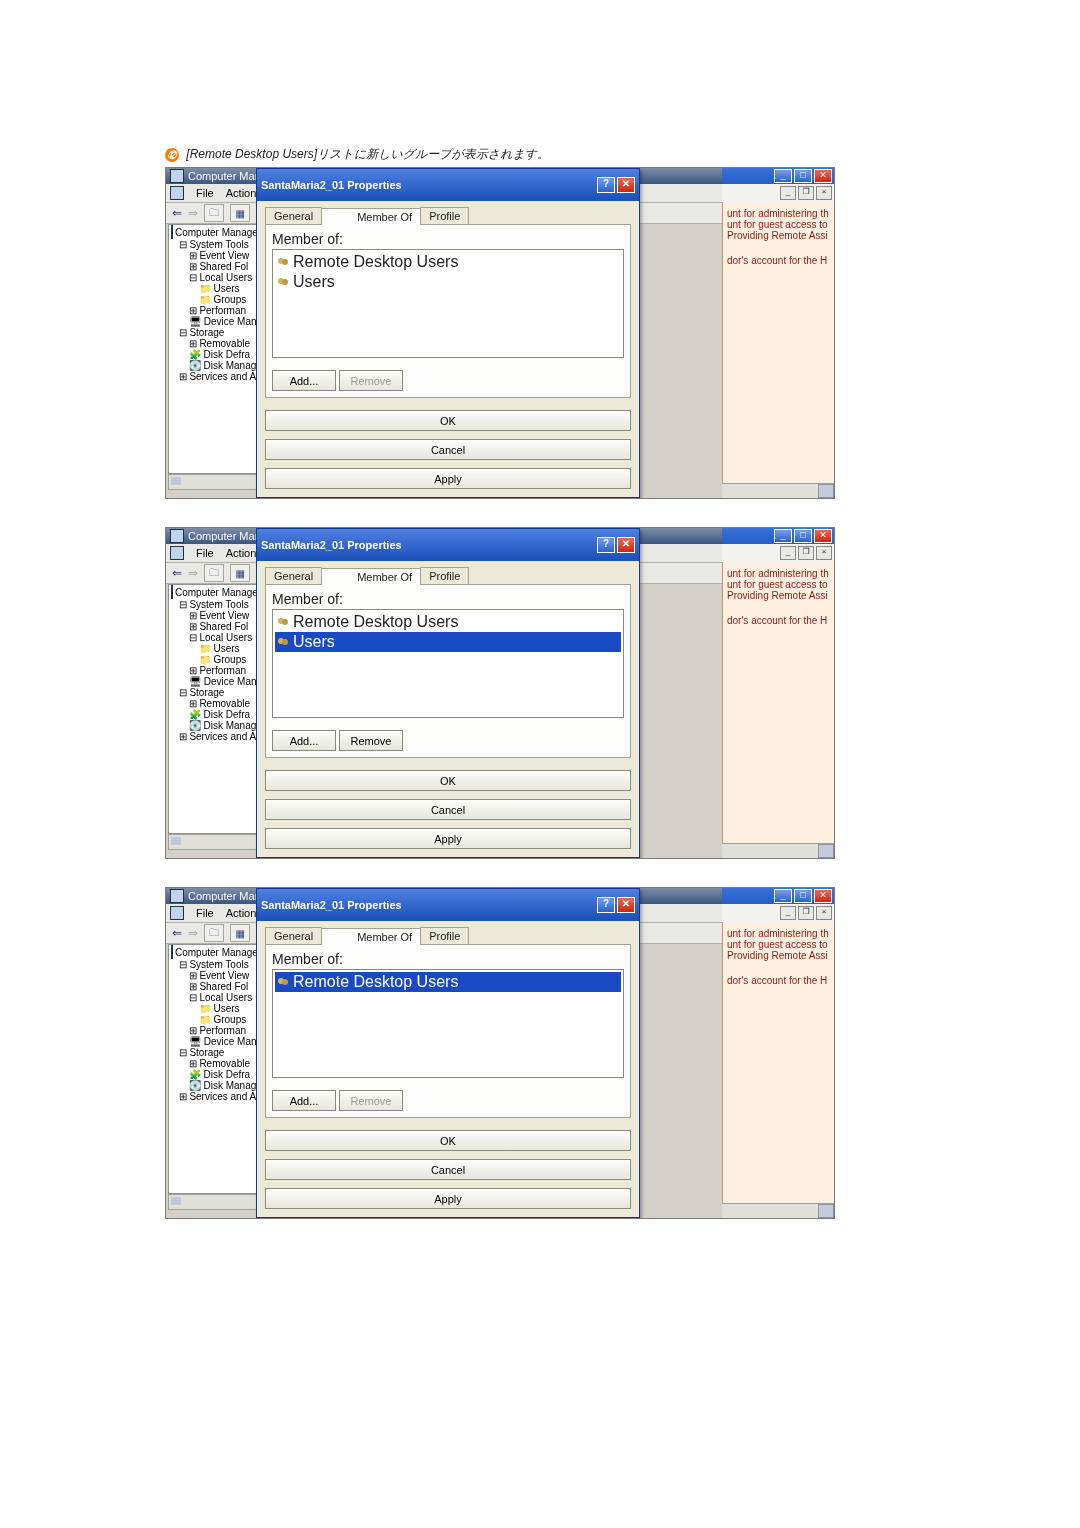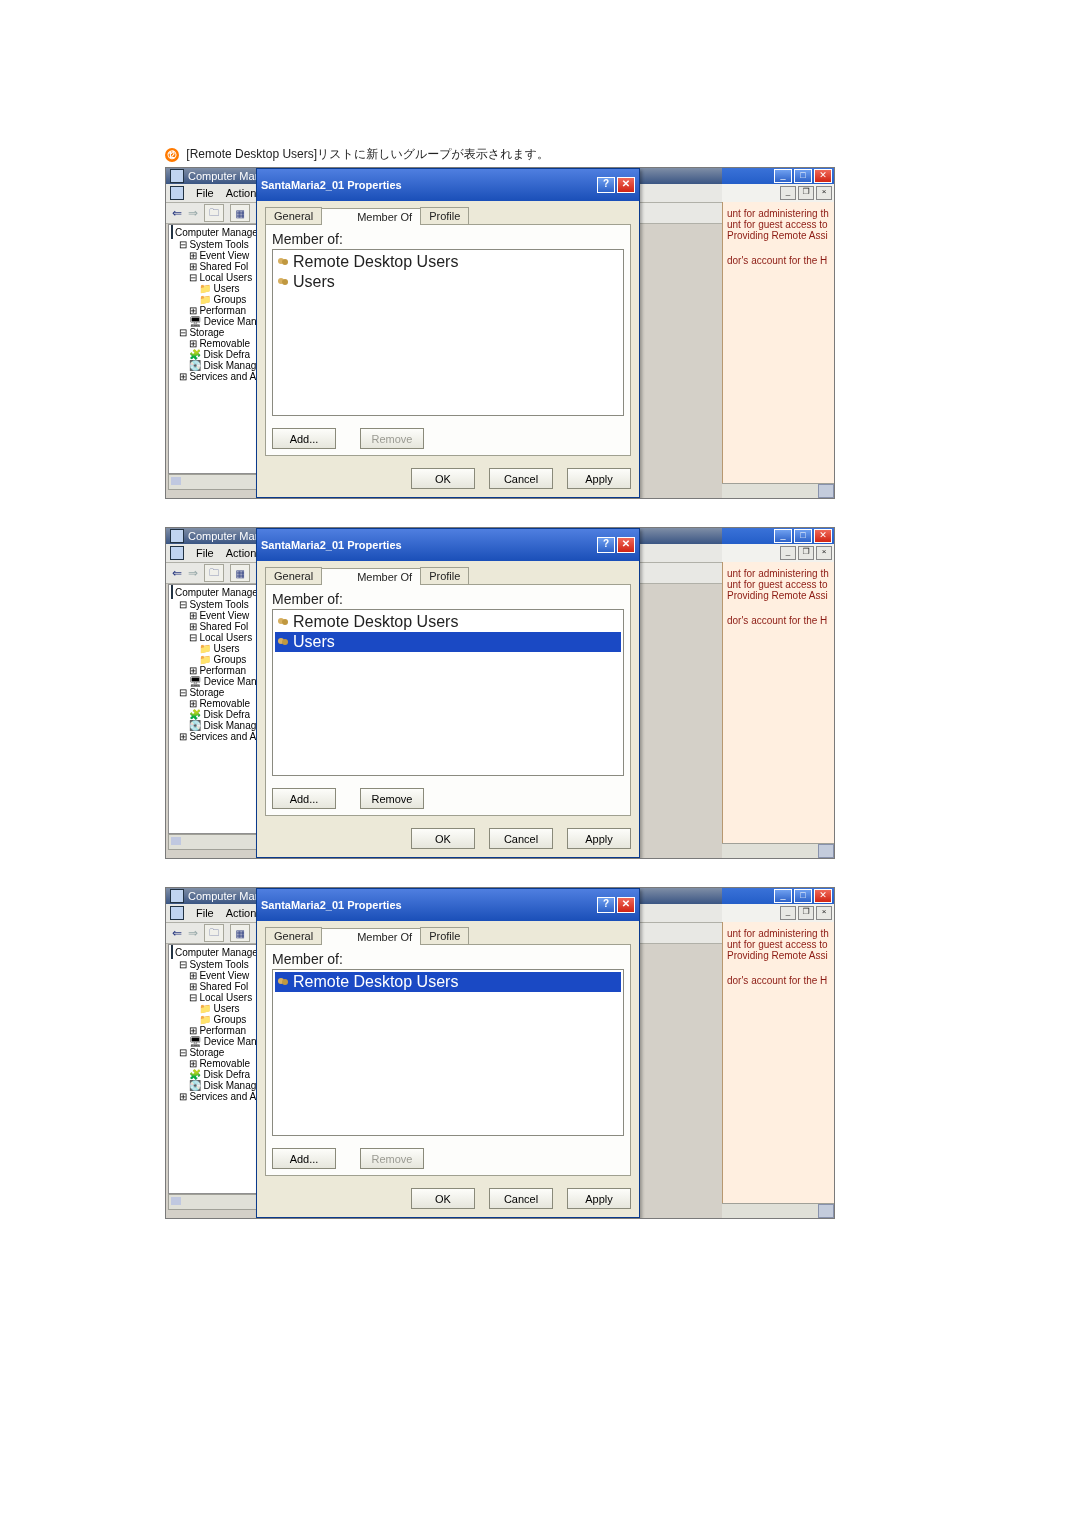--- a/index.html
+++ b/index.html
@@ -10,20 +10,21 @@
     color: #222;
     width: 1080px;
   }
   .page {
     padding: 140px 165px 60px 165px;
   }
   .caption {
     margin: 6px 0 4px 0;
     color: #222;
     font-size: 12px;
+    font-style: italic;
   }
   .orange-badge {
     display: inline-block;
     width: 14px; height: 14px;
     border-radius: 50%;
     background: #ff7a00;
     color: #fff;
     font-size: 9px;
     font-weight: bold;
     text-align: center;
@@ -186,32 +187,33 @@
   .memberof-label { font-size:14px; margin-bottom:2px; }
   .listbox {
     flex:1; background:#fff; border:1px solid #8a8a80;
     font-size:16px; padding:2px;
   }
   .list-item {
     display:flex; align-items:center; gap:4px; padding:1px 2px;
   }
   .list-item.selected { background:#1a49c4; color:#fff; }
   .grp-ico { width:12px; height:12px; }
-  .btn-row { margin-top:12px; display:flex; gap:24px; }
+  .btn-row { margin-top:12px; display:flex; gap:3px; }
   .xpbtn {
     min-width:64px; height:21px;
     background:linear-gradient(#fdfdfa,#e6e6dc);
     border:1px solid #8a8a7a;
     font-size:11px; color:#000;
     padding:0 10px;
   }
   .xpbtn.disabled { color:#9a9a92; }
   .dlg-footer {
-    padding:8px; display:flex; justify-content:flex-end; gap:14px;
+    padding:8px; display:flex; justify-content:flex-end; gap:8px;
     background:#ece9d8;
+    flex-direction:column;
   }
 </style>
 </head>
 <body>
 
 <div class="page">
 
   <p class="caption">
     <span class="orange-badge">⑫</span>
     <span>[Remote Desktop Users]リストに新しいグループが表示されます。</span>

